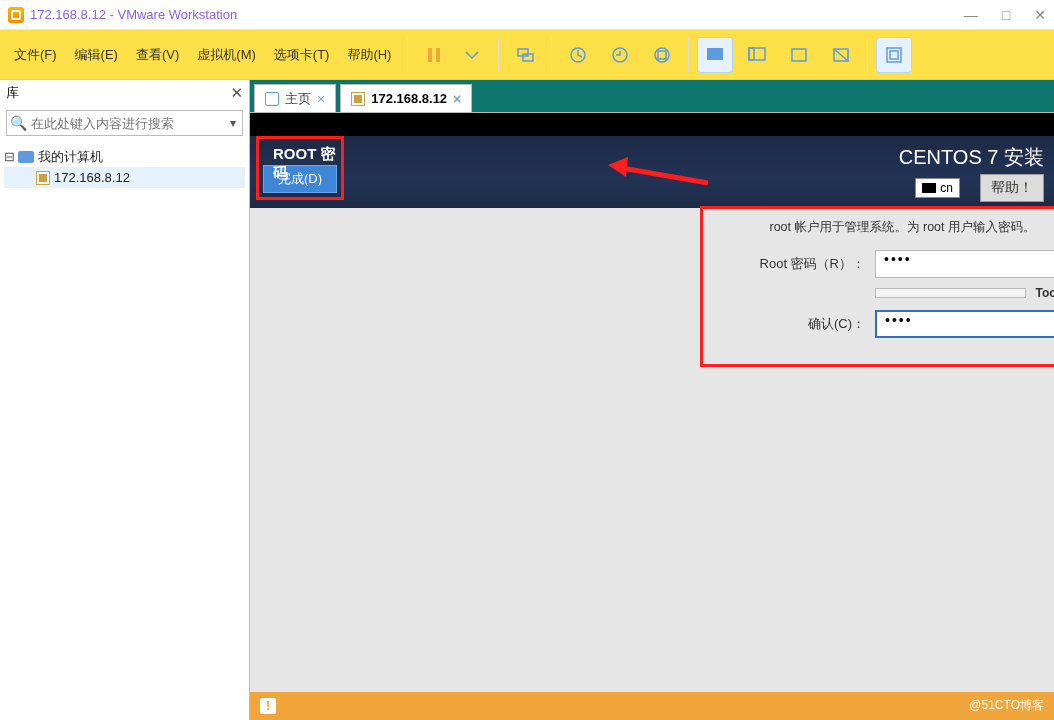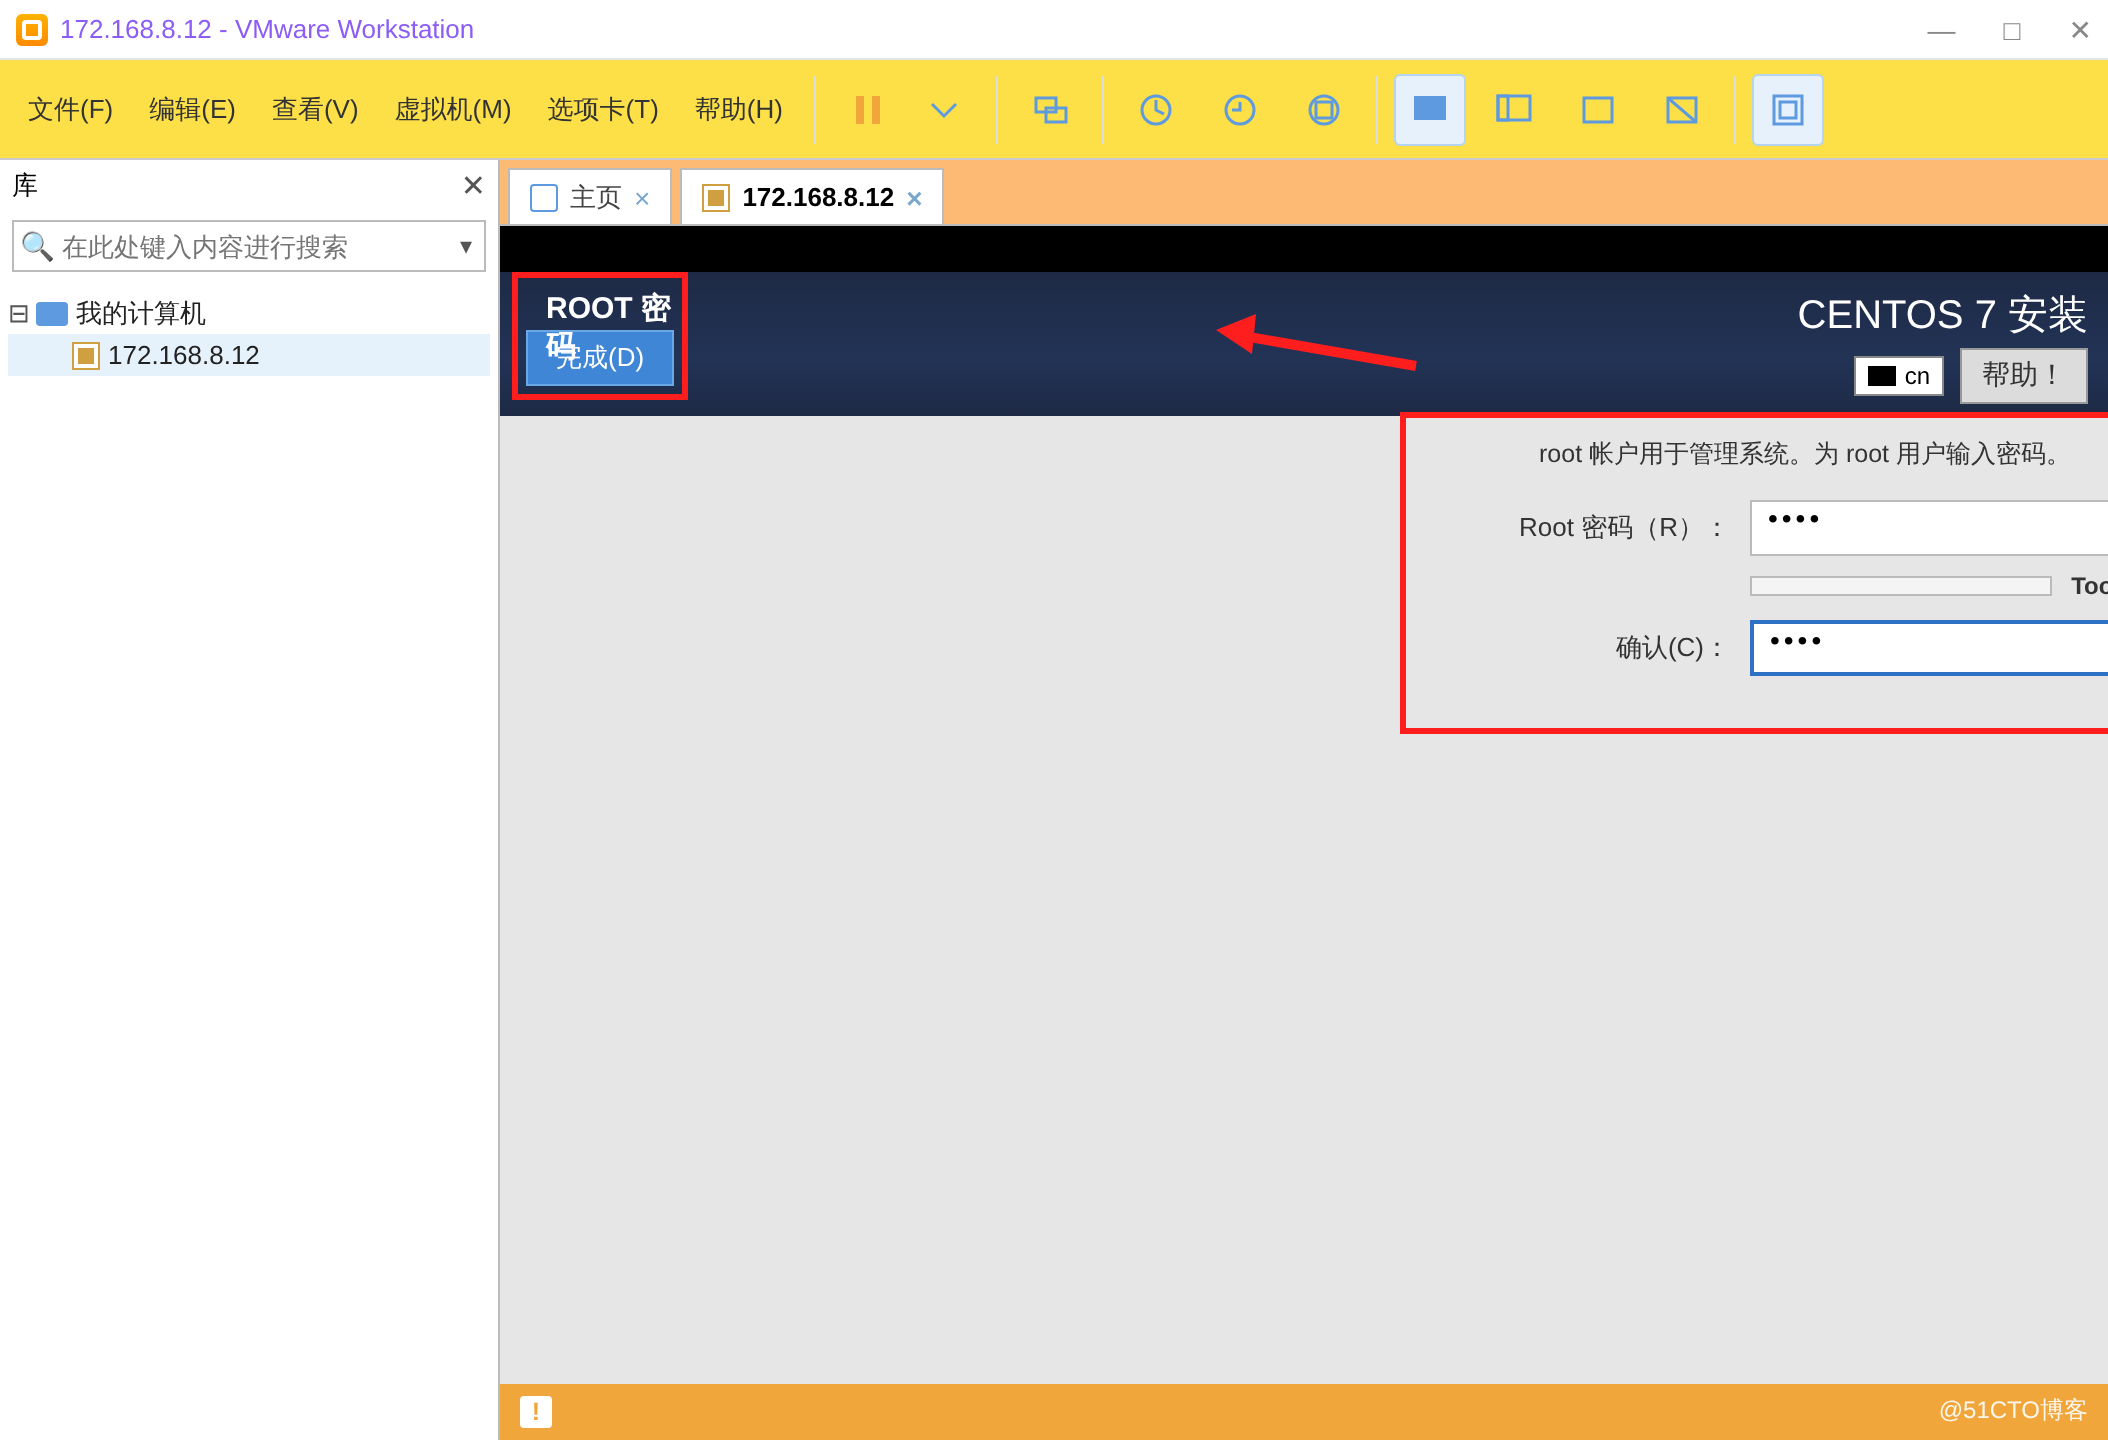--- a/index.html
+++ b/index.html
@@ -41,21 +41,21 @@
 .tree .toggle { width:10px; text-align:center; color:#555; }
 .tree .indent { display:inline-block; }
 .tree .pc-icon { width:16px; height:12px; background:#5d9adf; border-radius:2px; position:relative; }
 .tree .vm-icon { width:14px; height:14px; border:1px solid #d0a040; background:#fff; position:relative; }
 .tree .vm-icon::after { content:""; position:absolute; inset:2px; background:#d0a040; }
 .tree .sel { background:#e5f1fb; }
 .tree .share-icon { width:14px; height:14px; background:#5d9adf; border-radius:2px; }
 
 
 .content { flex:1; display:flex; flex-direction:column; background:#e6e6e6; }
-.tabs { height:33px; background:#fdba74; display:flex; align-items:flex-end; padding-left:4px; gap:4px; border-bottom:1px solid #bbb; }
+.tabs { height:33px; background:#0f766e; display:flex; align-items:flex-end; padding-left:4px; gap:4px; border-bottom:1px solid #bbb; }
 .tab { height:28px; border:1px solid #bbb; border-bottom:none; background:#fff; display:flex; align-items:center; gap:6px; padding:0 10px; font-size:13px; position:relative; }
 .tab.home-tab { color:#444; }
 .tab .tabclose { font-size:14px; color:#7aa7d0; }
 .tab .hicon { width:14px; height:14px; border:1.5px solid #5d9adf; border-radius:2px; }
 .tab.bold { font-weight:bold; }
 .tab .vm-tab-icon { width:14px; height:14px; border:1px solid #d0a040; background:#fff; position:relative; }
 .tab .vm-tab-icon::after { content:""; position:absolute; inset:2px; background:#d0a040; }
 
 
 .vm { flex:1; position:relative; background:#e6e6e6; }
@@ -230,21 +230,21 @@
 
       <div class="vm-header">
         <div class="done-btn-wrap">
           <div class="root-title">ROOT 密码</div>
           <div style="height:22px"></div>
           <div class="done-btn">完成(D)</div>
         </div>
         <div class="centos-right">
           <span>CENTOS 7 安装</span>
         </div>
-        <div style="position:absolute; right:10px; bottom:6px; display:flex; gap:8px; align-items:center;">
+        <div style="position:absolute; right:10px; bottom:6px; display:flex; gap:20px; align-items:center;">
           <span class="lang-box">
             <span class="kb-icon"></span>
             <span>cn</span>
           </span>
           <span class="help-btn">帮助！</span>
         </div>
       </div>
 
       <div class="red-arrow">
         <svg width="110" height="40">

